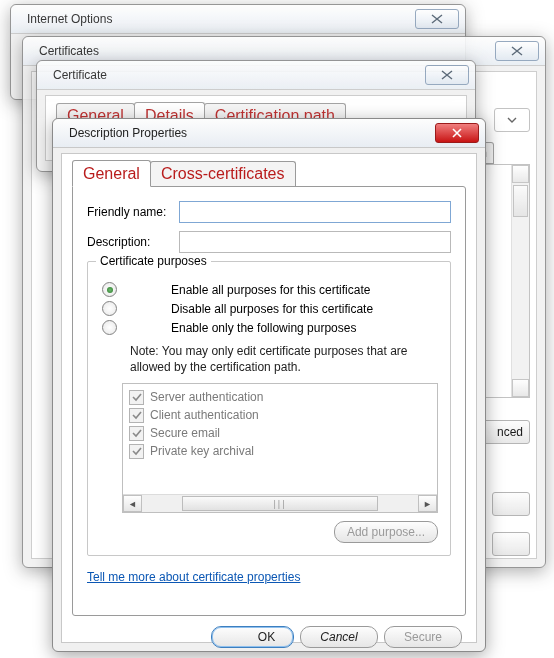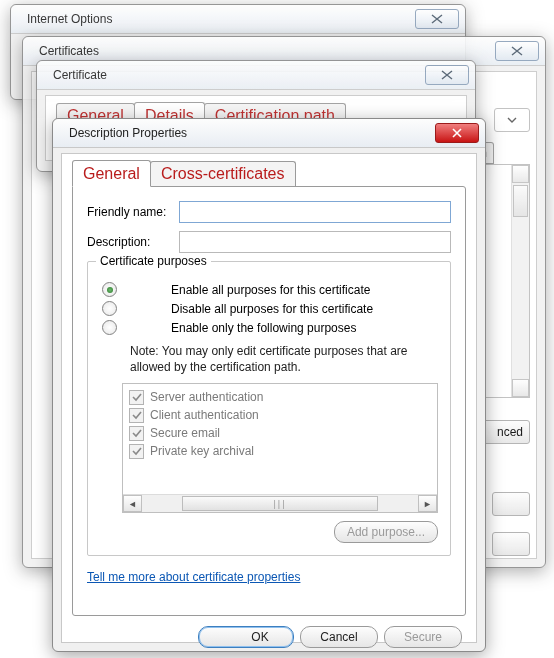--- a/index.html
+++ b/index.html
@@ -215,20 +215,20 @@
           </div>
         </div>
 
         <div style="margin-top:14px;">
           <span class="link">Tell me more about certificate properties</span>
         </div>
       </div>
     </div>
 
     <div class="footer">
-      <button class="btn primary" style="width:96px;padding-left:40px;">OK</button>
-      <button class="btn" style="width:78px;">Cancel</button>
+      <button class="btn primary" style="width:83px;padding-left:40px;">OK</button>
+      <button class="btn" style="width:78px;font-style:italic;">Cancel</button>
       <button class="btn disabled" style="width:78px;">Secure</button>
     </div>
   </div>
 </div>
 
 </div>
 
 </body></html>

